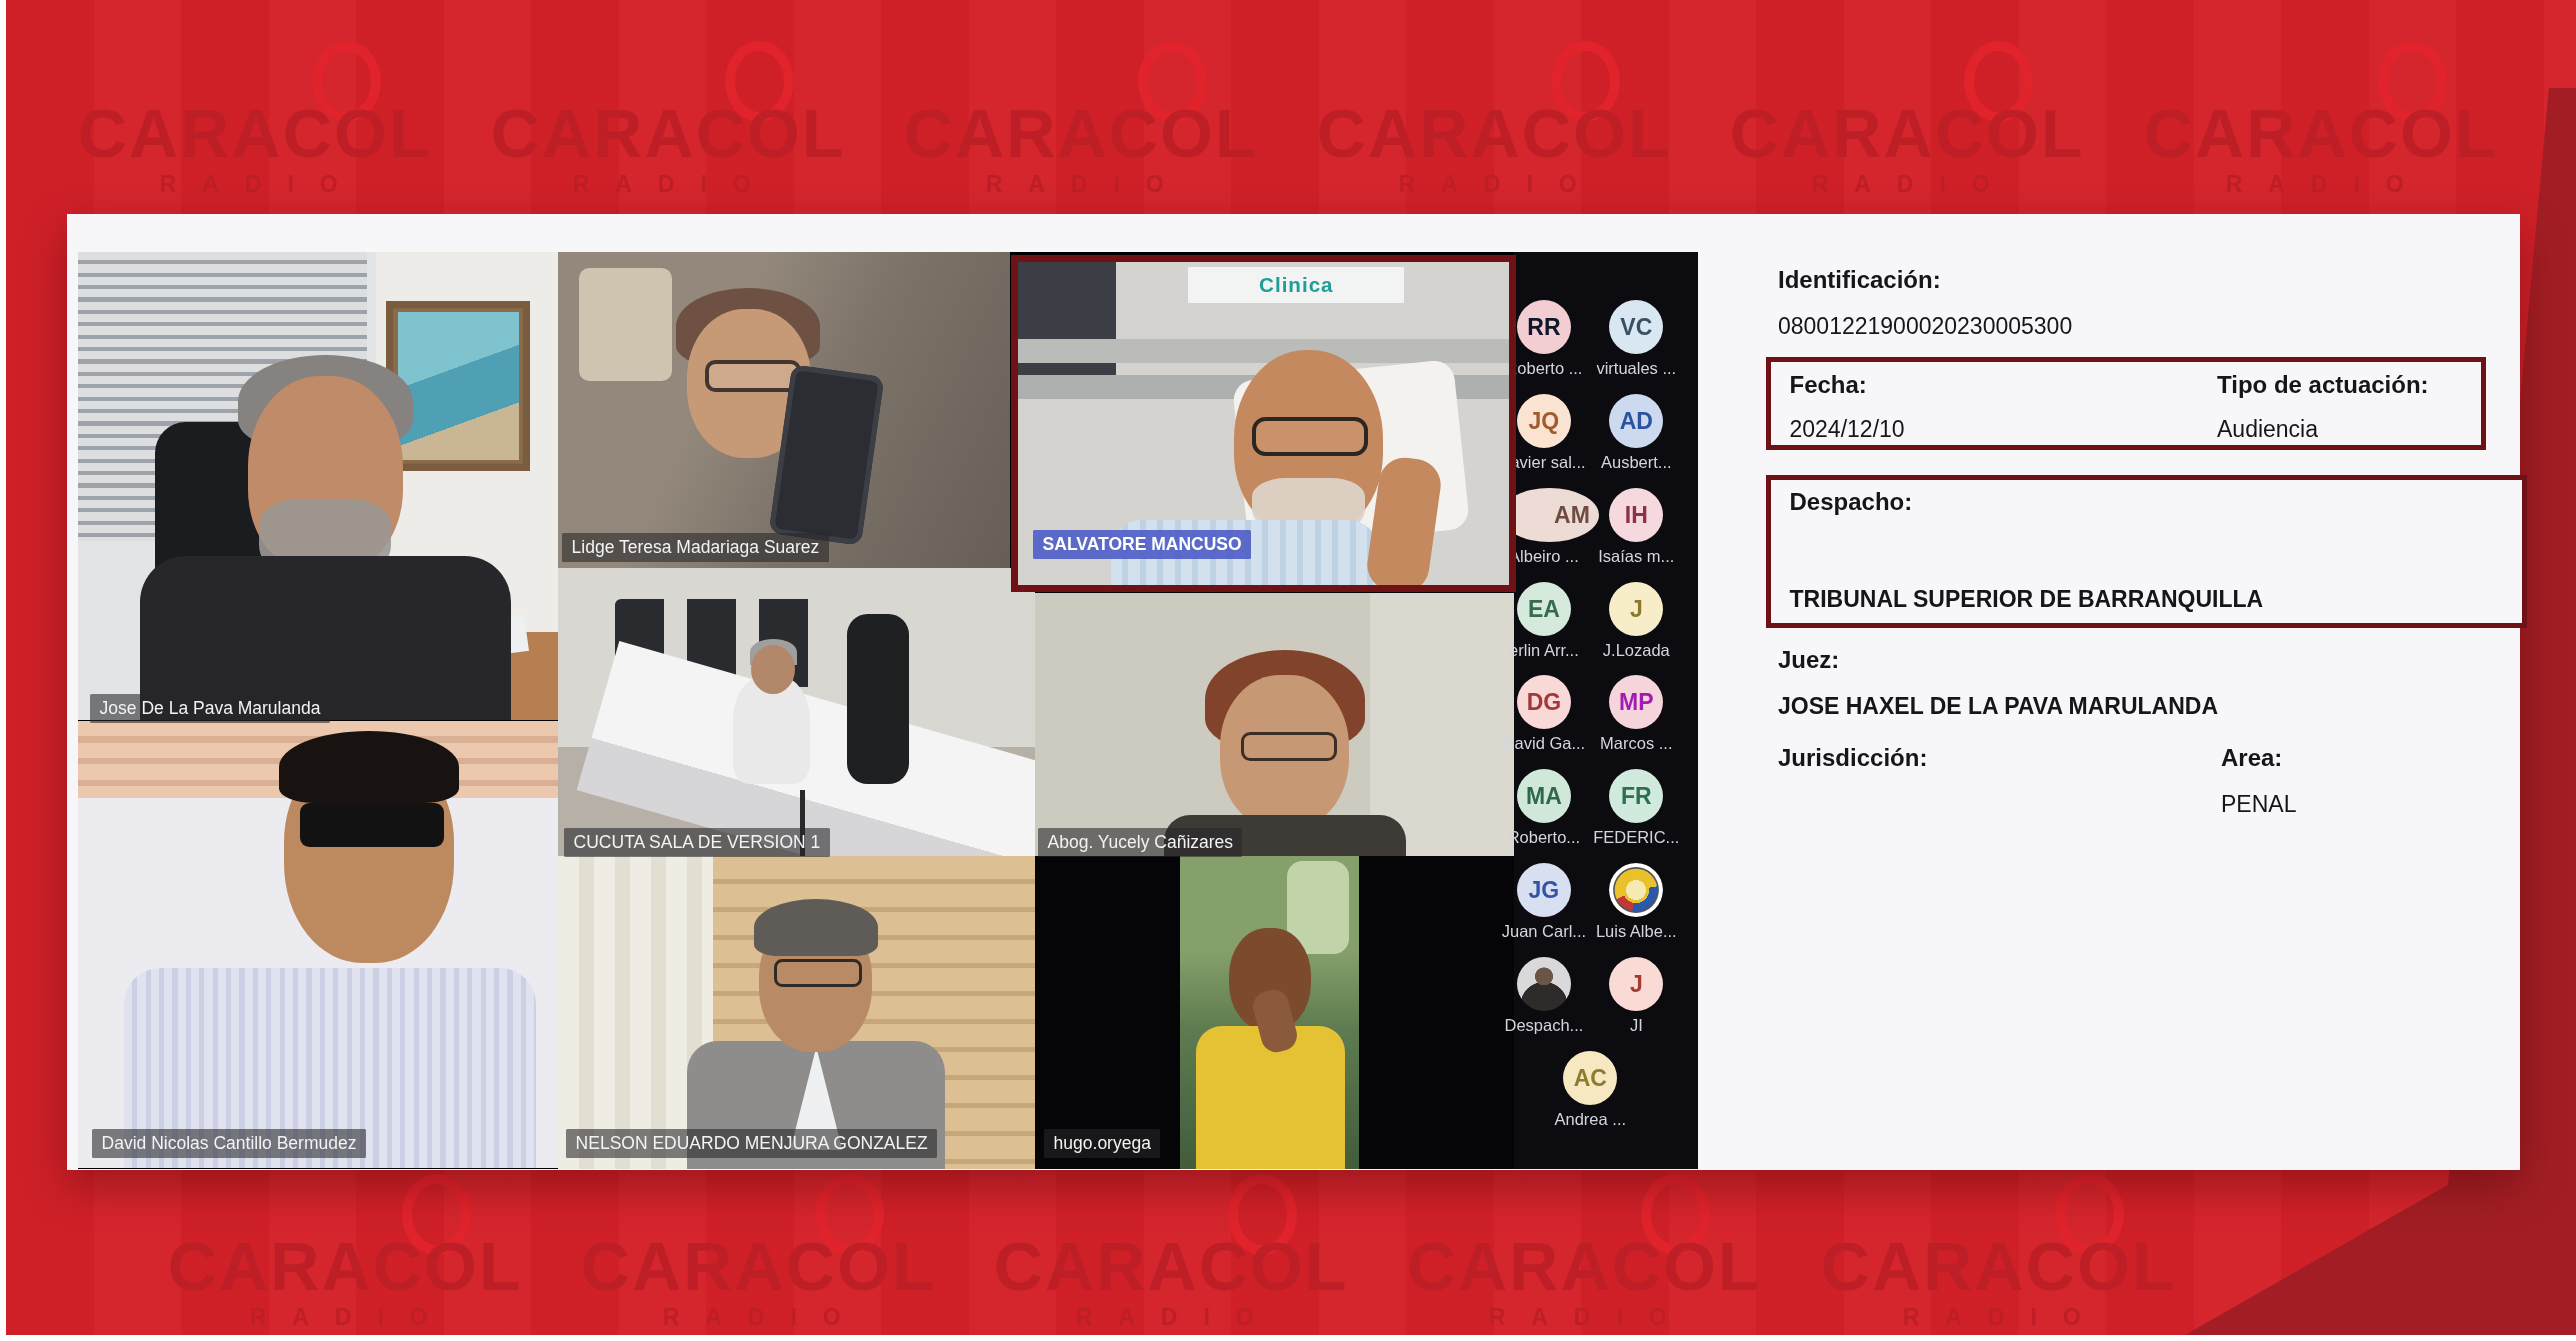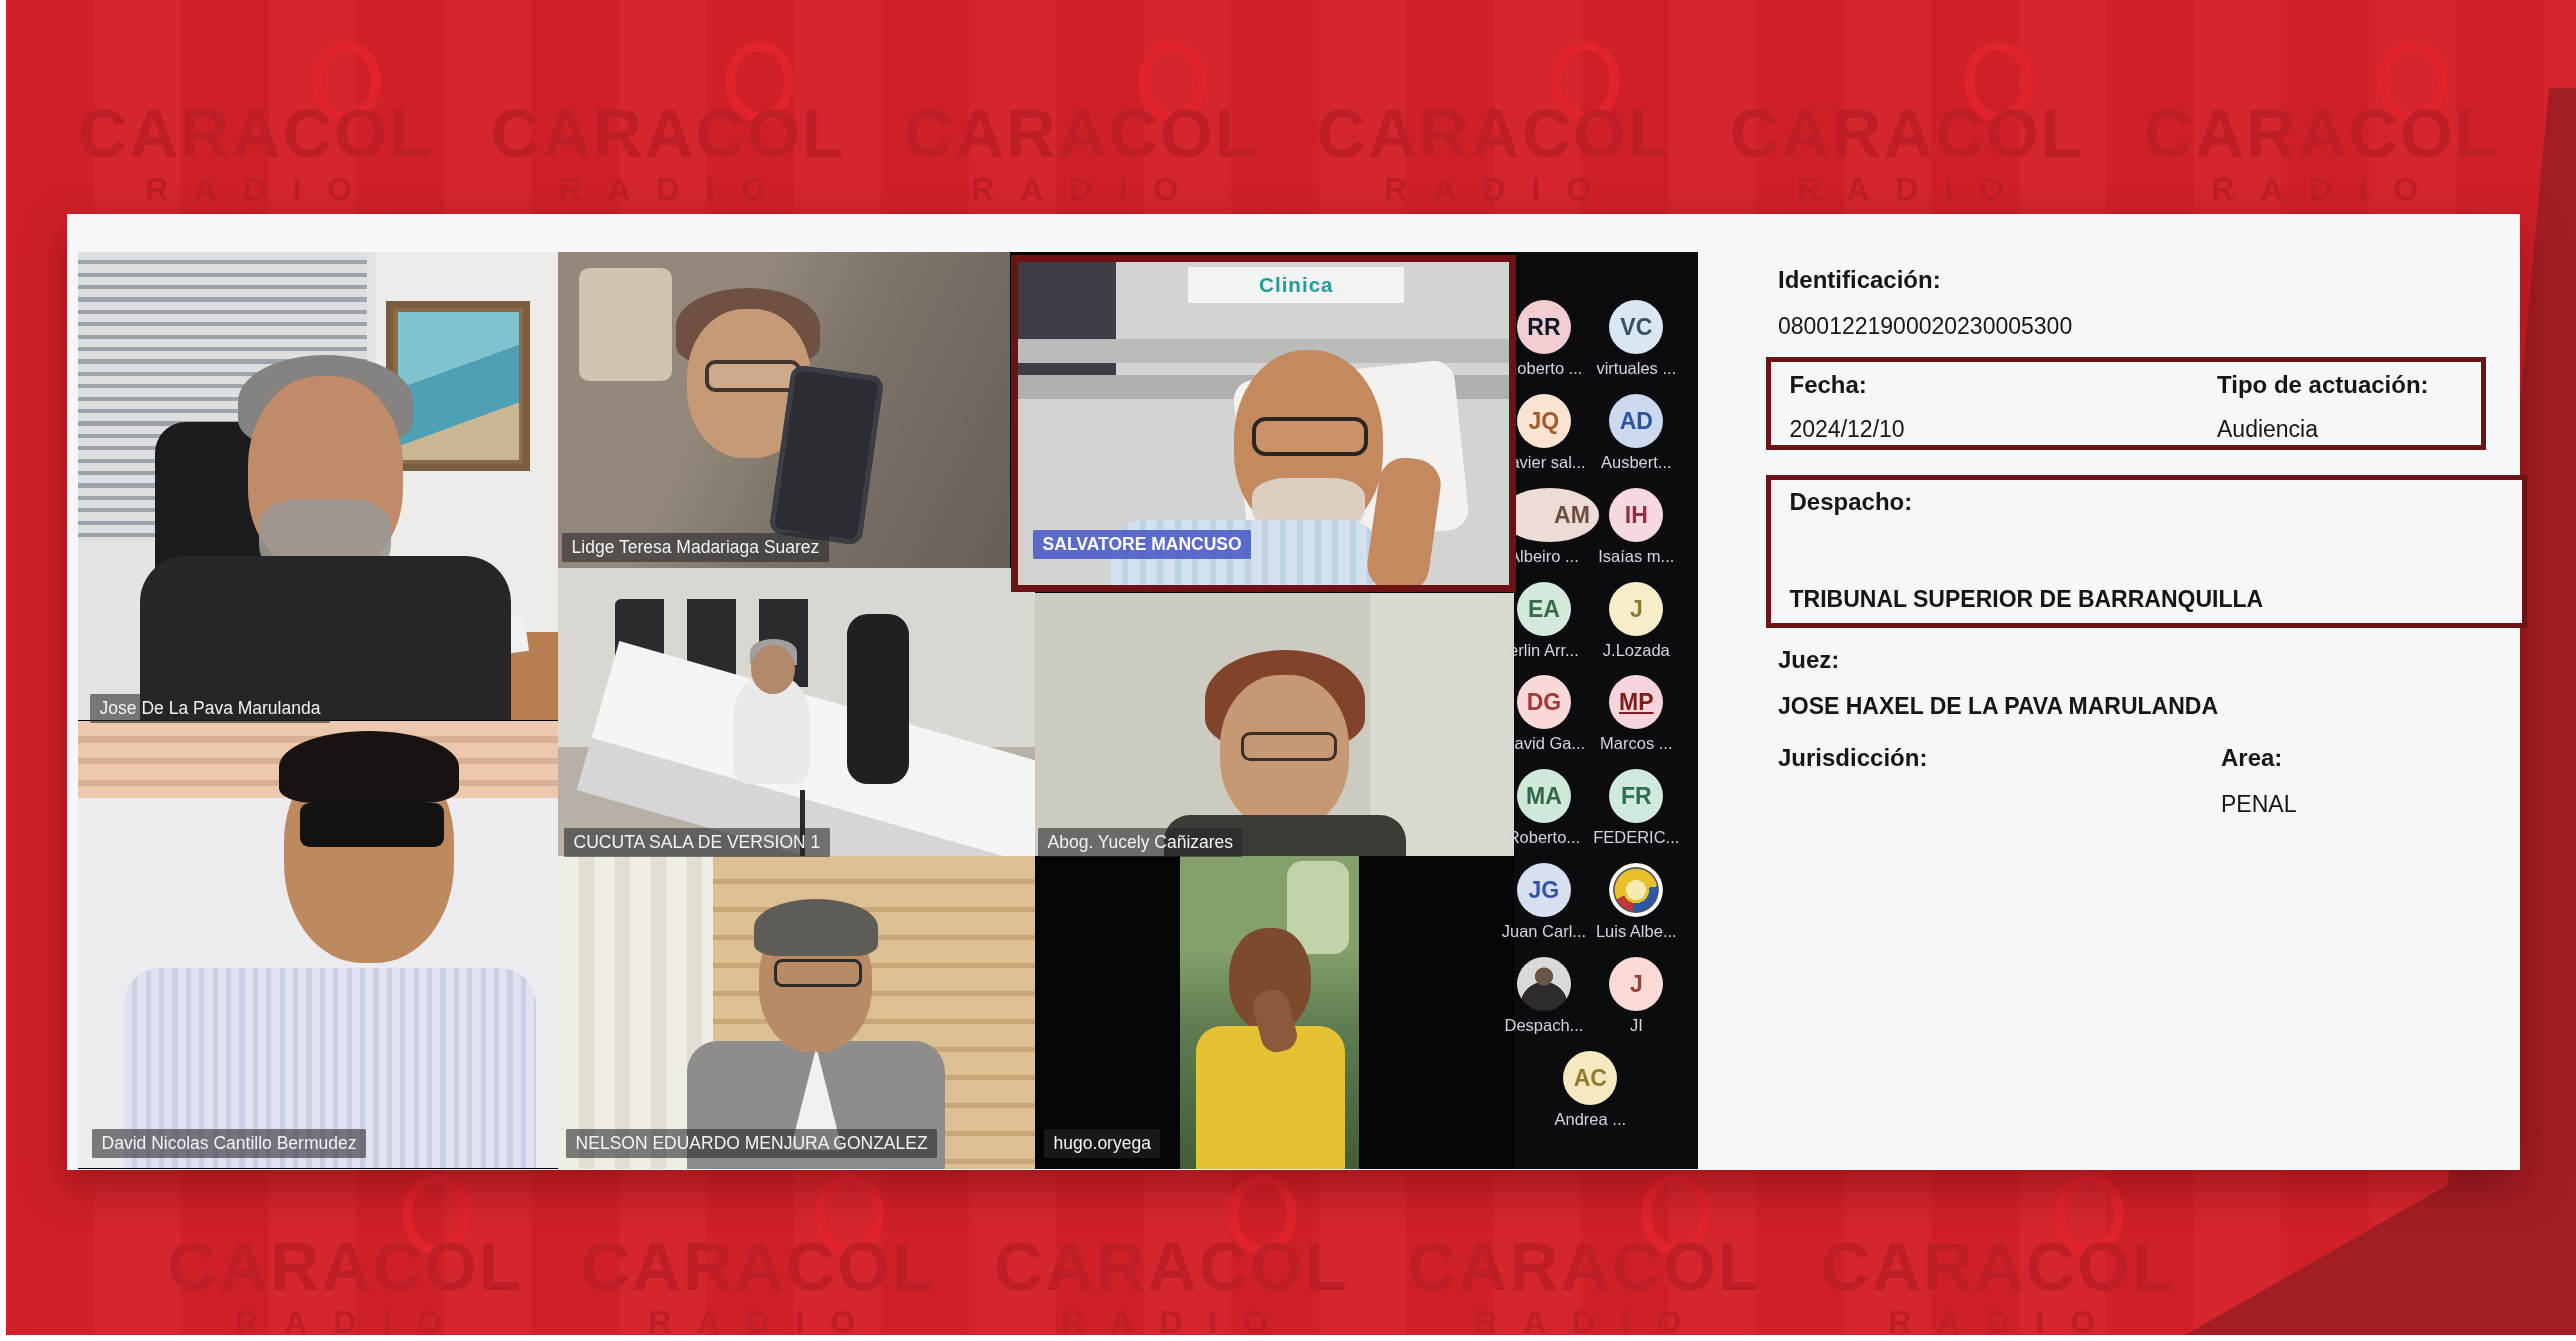--- a/index.html
+++ b/index.html
@@ -14,21 +14,21 @@
   .wedge-a{left:2391px;top:88px;width:185px;height:1247px;
     clip-path:polygon(82% 0, 100% 0, 100% 100%, 20% 100%);}
   .wedge-b{left:2179px;top:1108px;width:397px;height:227px;
     clip-path:polygon(100% 0, 100% 100%, 0 100%);}
   
   .wm{position:absolute;width:422px;height:170px;color:var(--watermark_text);}
   .wm-ring{position:absolute;left:268px;top:0;width:49px;height:61px;border:10.3px solid var(--watermark_ring);
     border-radius:50%;opacity:.9;}
   .wm-word{position:absolute;left:50%;transform:translateX(-50%);top:53px;font-size:68px;font-weight:700;
     letter-spacing:2.1px;opacity:.92;white-space:nowrap;}
-  .wm-sub{position:absolute;left:50%;transform:translateX(-50%);top:130px;font-size:32px;font-weight:700;
+  .wm-sub{position:absolute;left:50%;transform:translateX(-50%);top:130px;font-size:23px;font-weight:700;
     letter-spacing:26px;text-indent:13px;opacity:.92;white-space:nowrap;}
   
   .card{position:absolute;left:67px;top:214px;width:2453px;height:956px;background:var(--card_bg);
     box-shadow:0 15.5px 41px rgba(70,0,6,.4);}
   
   .player{position:absolute;left:11.3px;top:38px;width:1620px;height:917px;background:#000;overflow:hidden;}
   .tile{position:absolute;overflow:hidden;}
   .chip{position:absolute;background:rgba(38,38,42,.58);color:#f3f3f3;font-size:17.5px;line-height:17.5px;
     padding:5.7px 9.3px;border-radius:1.5px;white-space:nowrap;z-index:6;}
   .chip.blue{background:rgba(80,95,200,.92);color:#fff;font-weight:700;}
@@ -333,21 +333,21 @@
           </div>
         <div class="pcell" style="left:78px;top:330px">
             <div class="pava" style="background-color: rgb(248, 237, 201); color: rgb(138, 122, 46);">J</div>
             <div class="pcap">J.Lozada</div>
           </div>
         <div class="pcell" style="left:-14.4px;top:423px">
             <div class="pava" style="background-color: rgb(249, 216, 216); color: rgb(160, 58, 58);">DG</div>
             <div class="pcap">David Ga...</div>
           </div>
         <div class="pcell" style="left:78px;top:423px">
-            <div class="pava" style="background-color: rgb(245, 213, 219); color: #7f1d1d; text-decoration: underline;">MP</div>
+            <div class="pava" style="background-color: rgb(245, 213, 219); color: #a21caf;">MP</div>
             <div class="pcap">Marcos ...</div>
           </div>
         <div class="pcell" style="left:-14.4px;top:517px">
             <div class="pava" style="background-color: rgb(208, 232, 217); color: rgb(48, 104, 75);">MA</div>
             <div class="pcap">Roberto...</div>
           </div>
         <div class="pcell" style="left:78px;top:517px">
             <div class="pava" style="background-color: rgb(208, 234, 221); color: rgb(47, 112, 84);">FR</div>
             <div class="pcap">FEDERIC...</div>
           </div>

